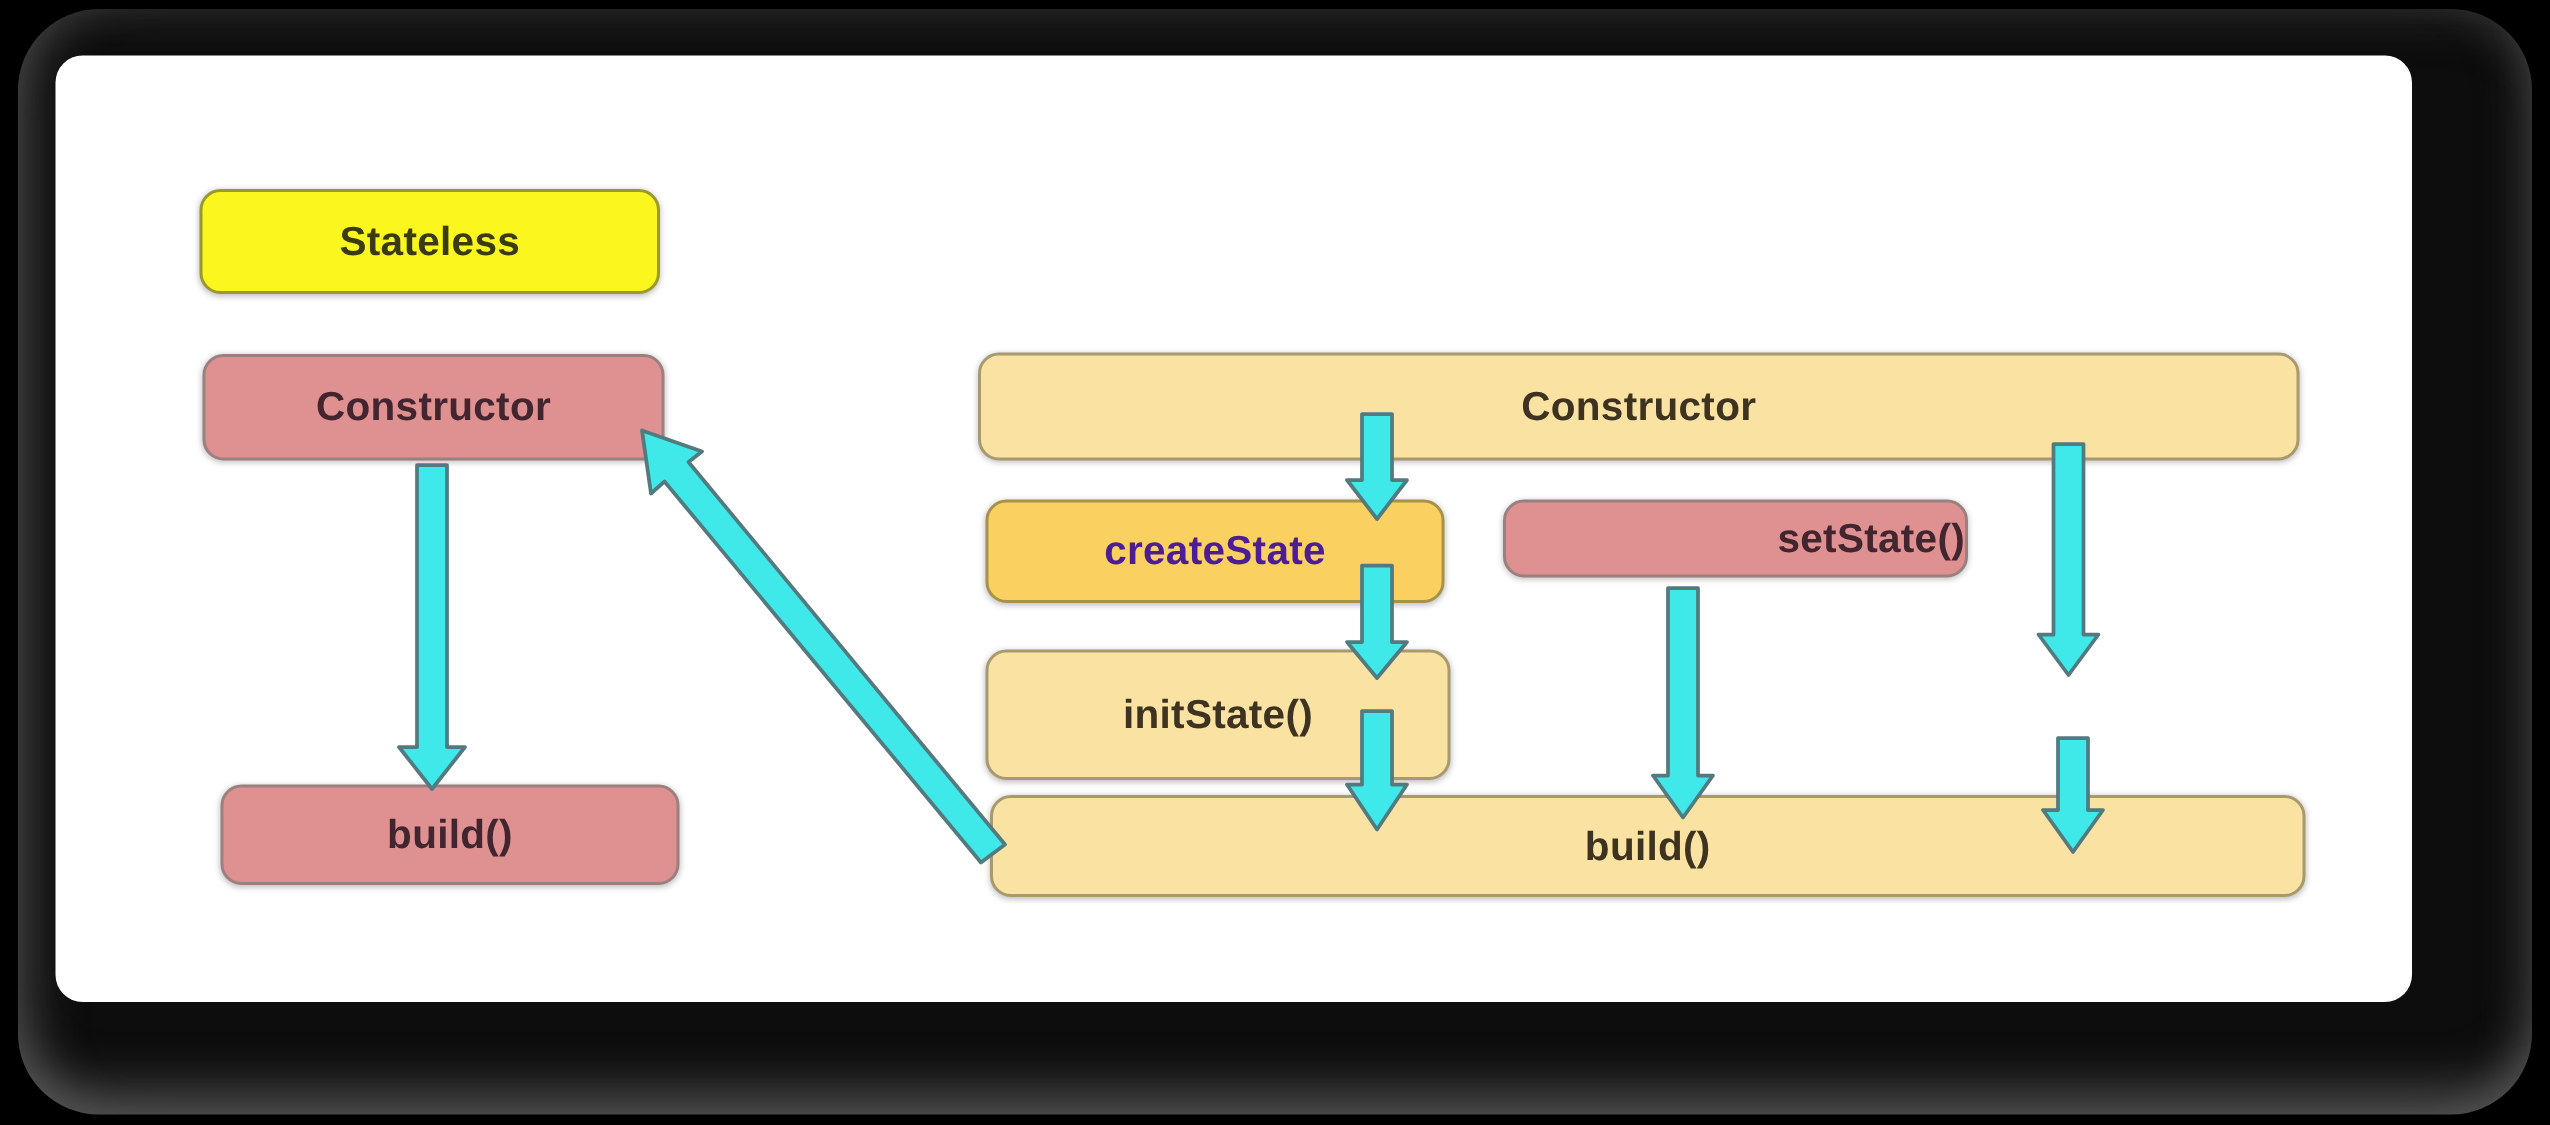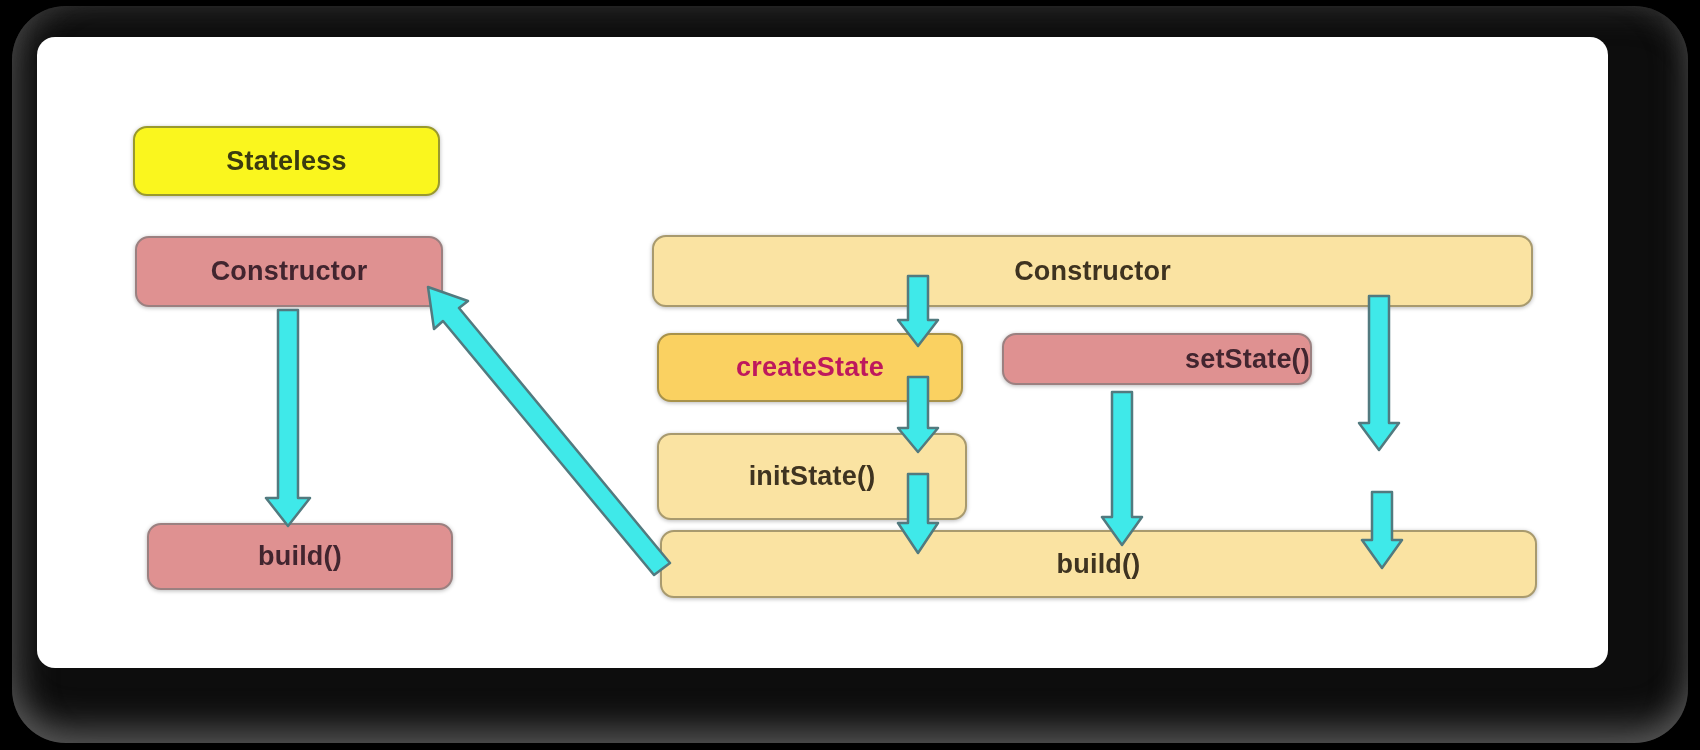--- a/index.html
+++ b/index.html
@@ -52,21 +52,21 @@
     font-size: 27px;
     font-weight: 600;
     letter-spacing: 0.2px;
     box-shadow: 0 1px 4px rgba(0,0,0,0.28);
     white-space: nowrap;
   }
   .fill-yellow { background:#faf61e; border-color:#99992e; color:#3b3b10; }
   .fill-salmon { background:#df9191; border-color:#9b8080; color:#42252f; }
   .fill-mauve  { background:#e8cedc; border-color:#a294a0; color:#3a2c3a; }
   .fill-cream  { background:#fae3a2; border-color:#a89a6e; color:#3e3320; }
-  .fill-gold   { background:#fad161; border-color:#a8924a; color:#be185d; }
+  .fill-gold   { background:#fad161; border-color:#a8924a; color:#4c1d95; }
 
   
   #n-stateless        { left:  96px; top:  71px; width: 307px; height: 70px; margin-top: 18px; }
   #n-ctor-stateless   { left:  98px; top: 199px; width: 308px; height: 71px; }
   #n-build-stateless  { left: 110px; top: 486px; width: 306px; height: 67px; }
   #n-stateful         { left: 606px; top:  71px; width: 884px; height: 70px; }
   #n-ctor-stateful    { left: 615px; top: 198px; width: 881px; height: 72px; }
   #n-createstate      { left: 620px; top: 296px; width: 306px; height: 69px; }
   #n-setstate         { left: 965px; top: 296px; width: 310px; height: 52px; justify-content: flex-end; }
   #n-initstate        { left: 620px; top: 396px; width: 310px; height: 87px; }

